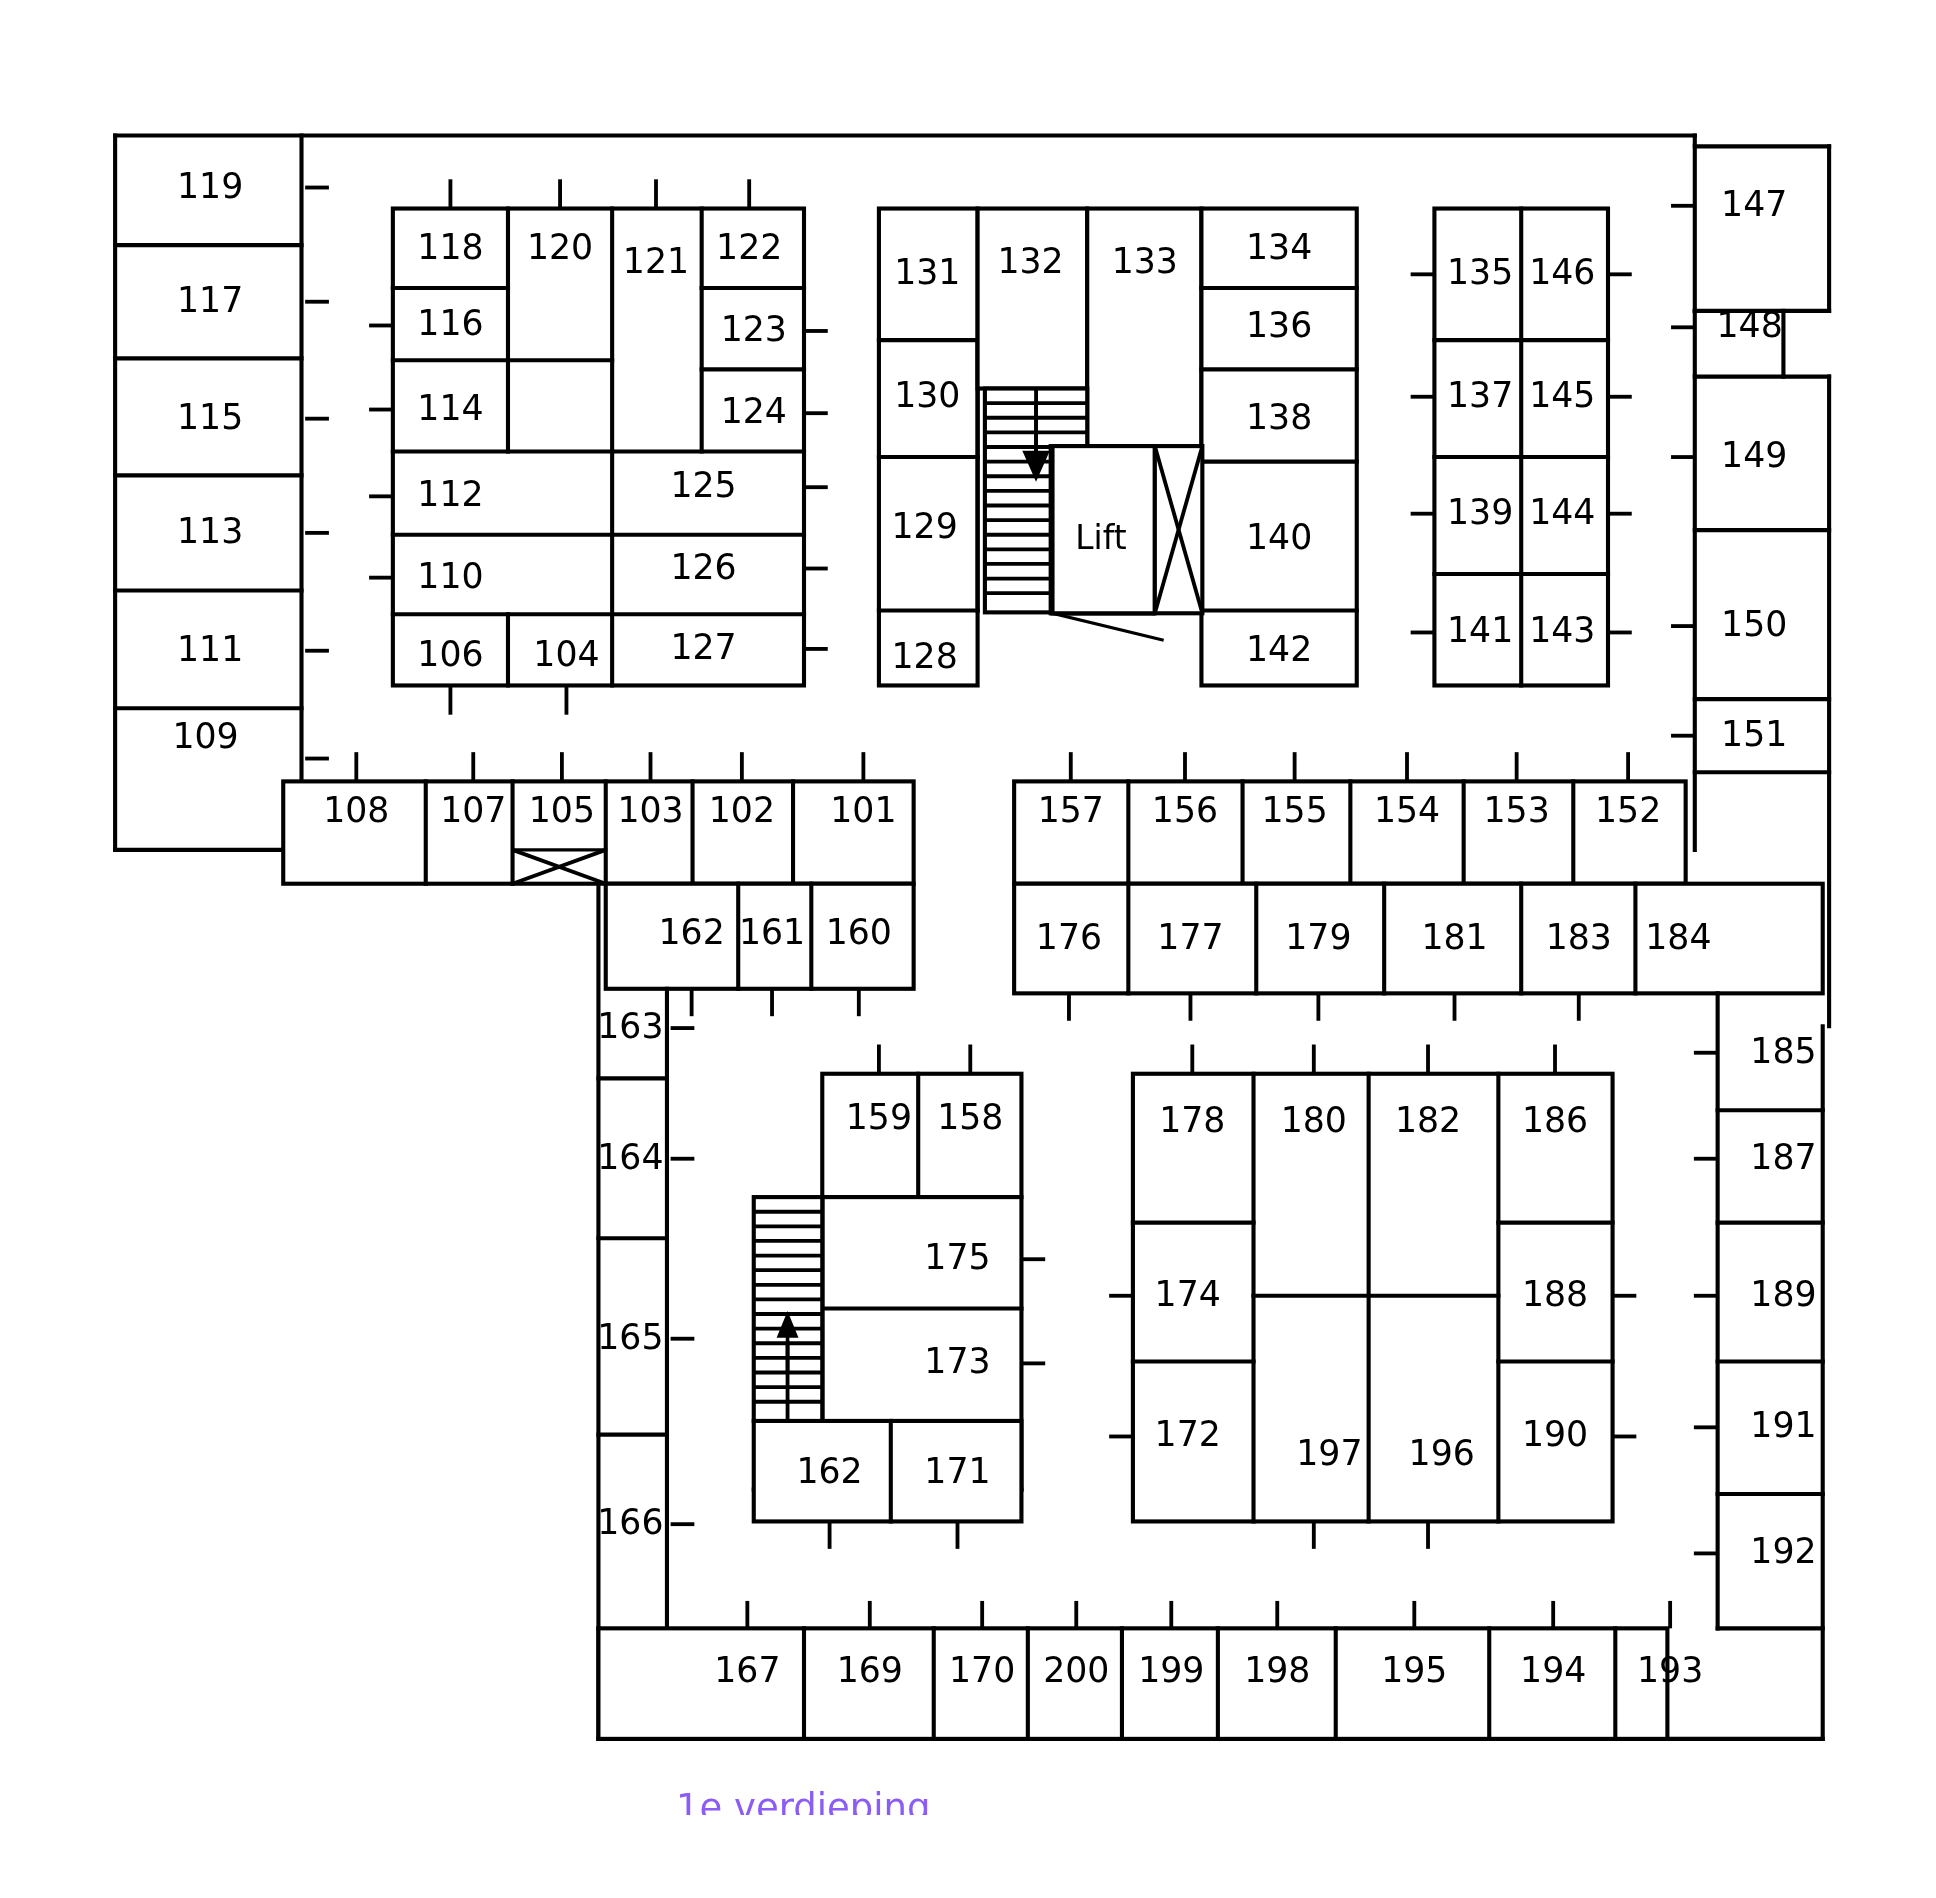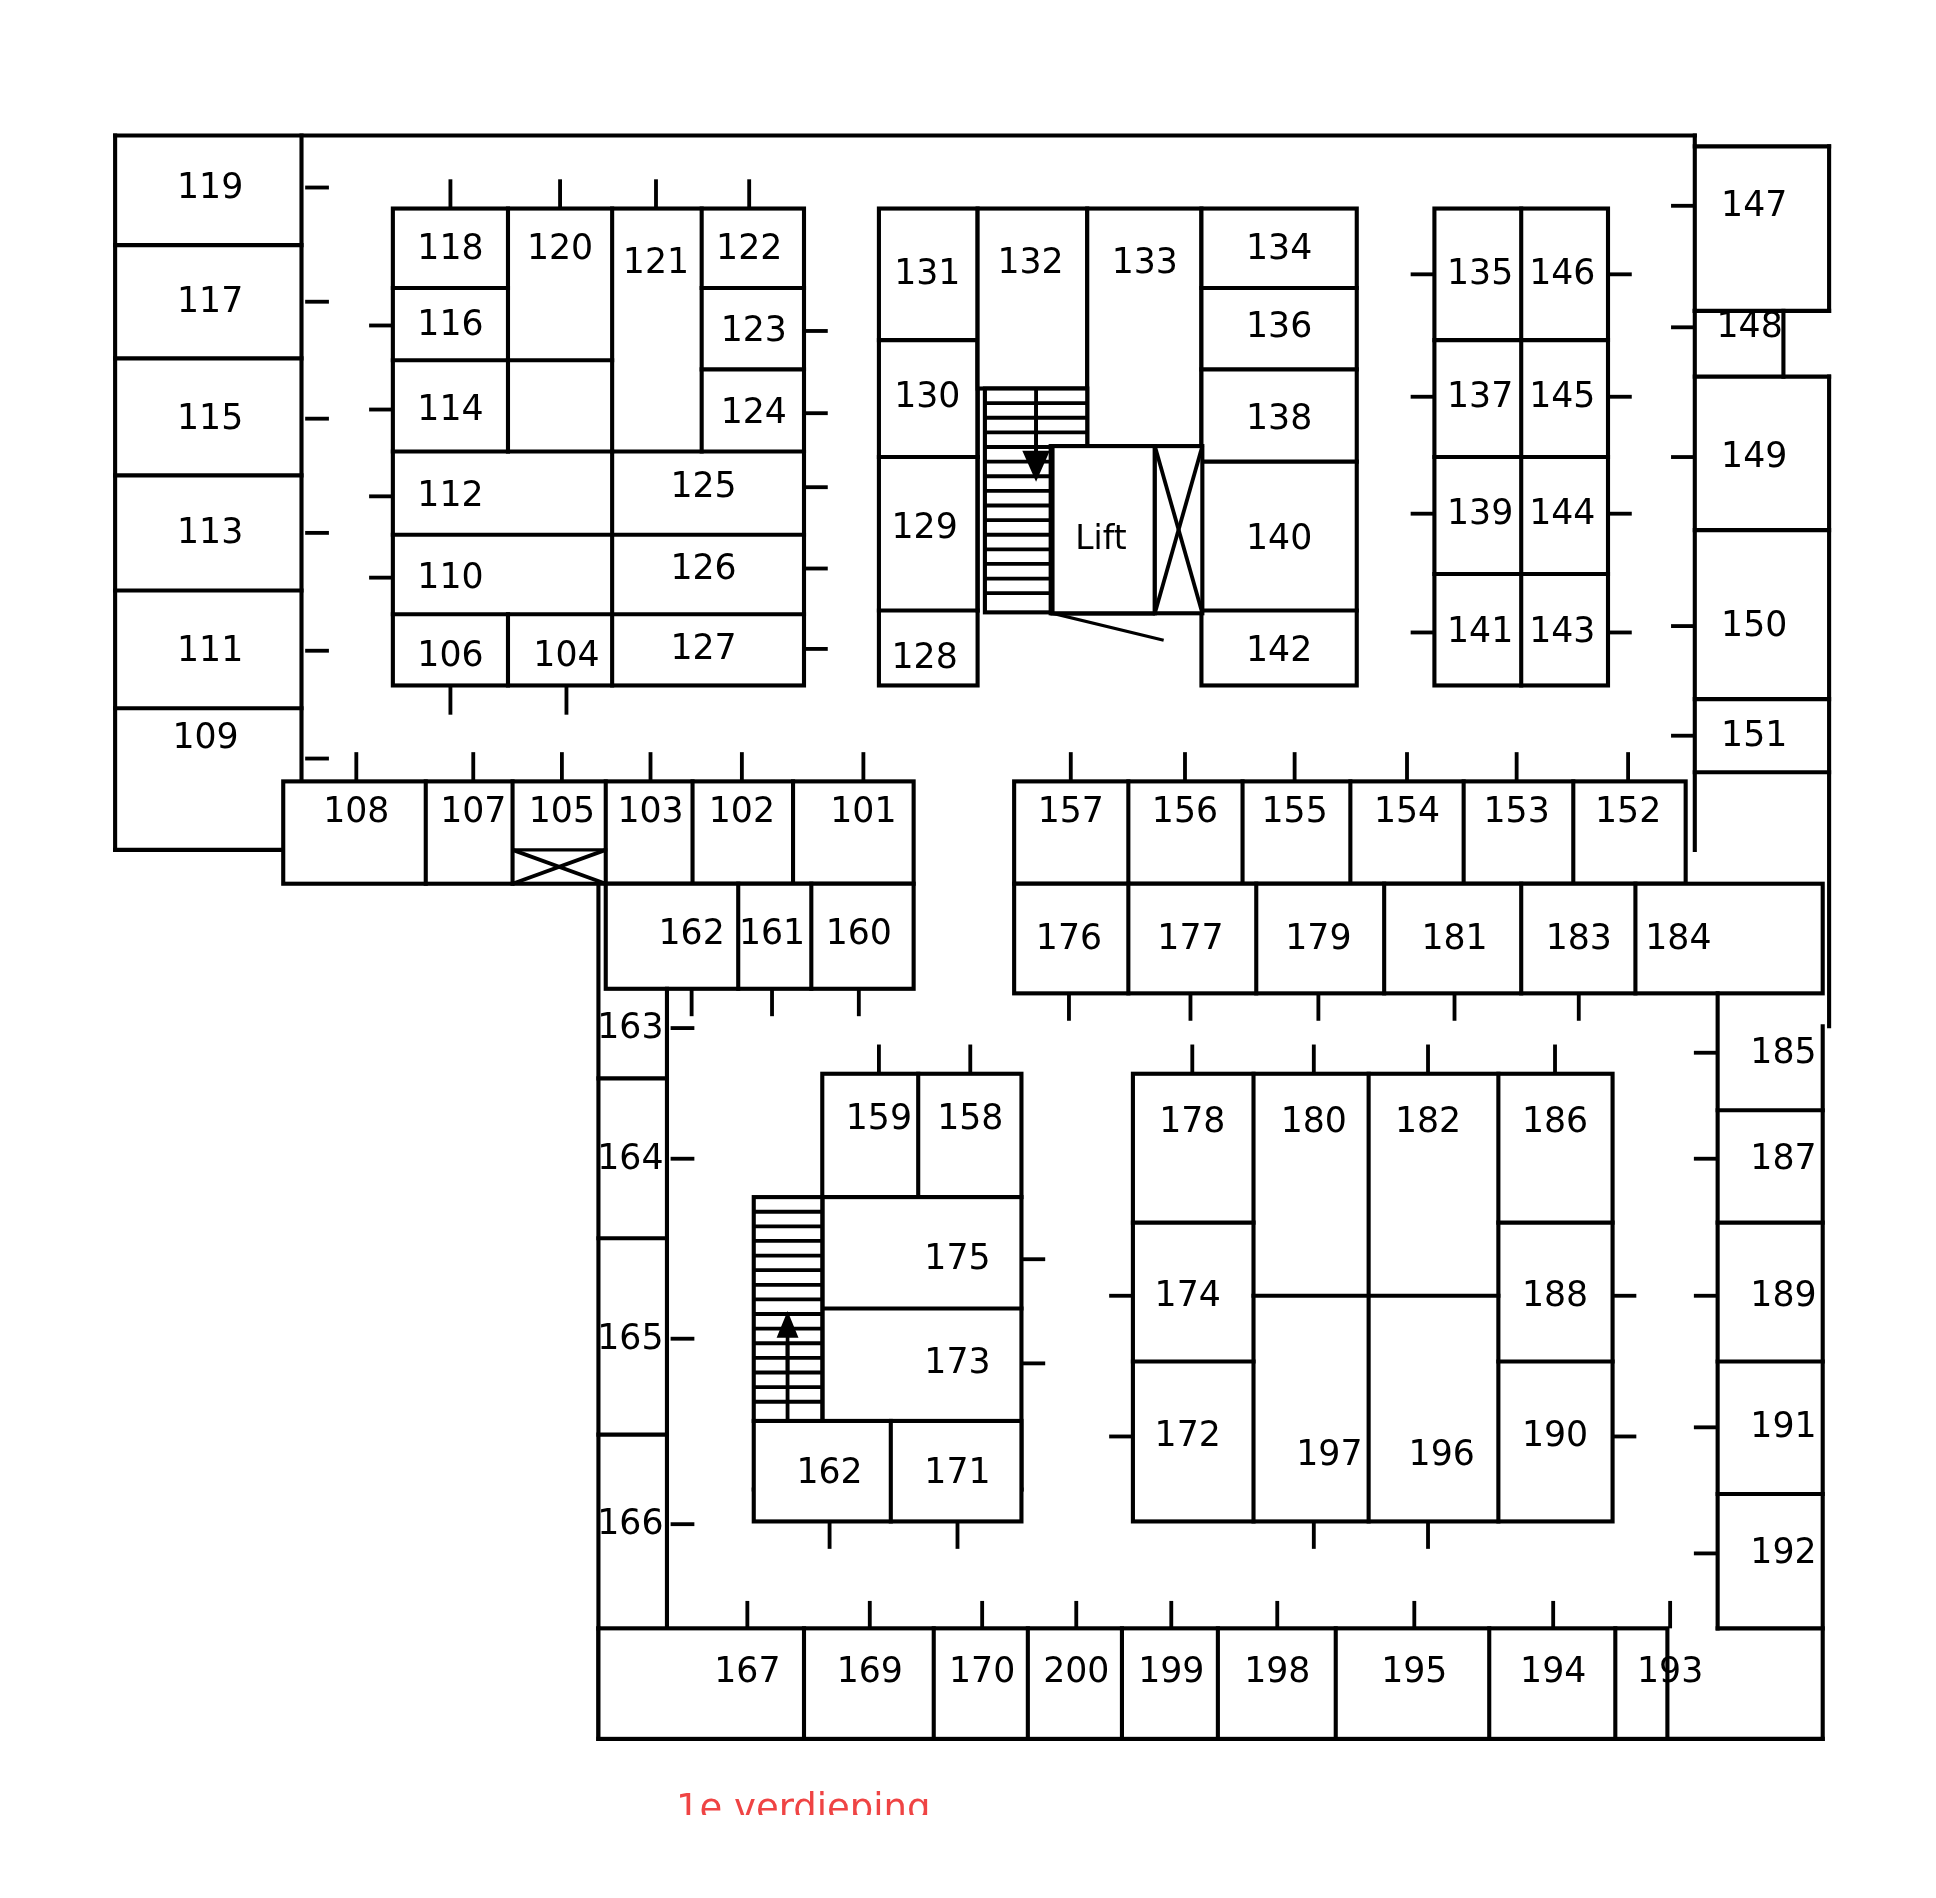--- a/index.html
+++ b/index.html
@@ -8,21 +8,21 @@
   svg#plan{position:absolute;left:0;top:0;width:1936px;height:1899px;display:block;}
   .wall{fill:none;stroke:#000;stroke-width:4.5;stroke-linecap:square;}
   .wall-thin{fill:none;stroke:#000;stroke-width:3.4;stroke-linecap:square;}
   .tick{fill:none;stroke:#000;stroke-width:4.2;stroke-linecap:butt;}
   .room-rect{fill:#ffffff;stroke:#000;stroke-width:4.5;}
   .step{fill:none;stroke:#000;stroke-width:4.2;}
   .arrow{fill:#000;stroke:#000;stroke-width:4;}
   .cross{fill:none;stroke:#000;stroke-width:4.2;}
   .lbl{font-family:"DejaVu Sans", sans-serif;font-size:38px;fill:#000;text-anchor:middle;dominant-baseline:middle;}
   .lbl-lift{font-family:"DejaVu Sans", sans-serif;font-size:36px;fill:#000;text-anchor:middle;dominant-baseline:middle;}
-  .caption{position:absolute;font-family:"DejaVu Sans", sans-serif;font-size:37px;color:#ef4444;white-space:nowrap;}
+  .caption{position:absolute;font-family:"DejaVu Sans", sans-serif;font-size:37px;color:#8b5cf6;white-space:nowrap;}
 </style>
 </head>
 <body>
 
 <div id="stage">
 
   <svg id="plan" viewBox="0 0 2119 2078">
 
     <g>
       <path class="wall" d="M 126 148 L 1855 148"></path>

